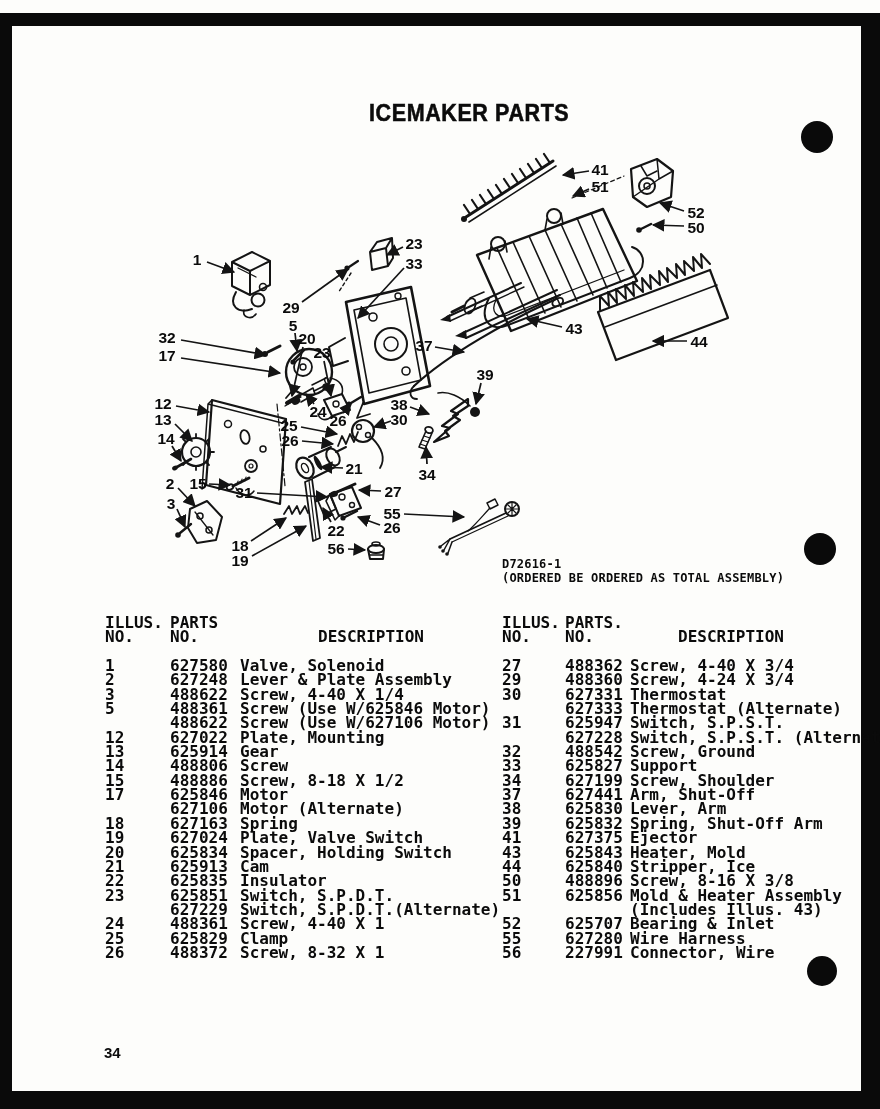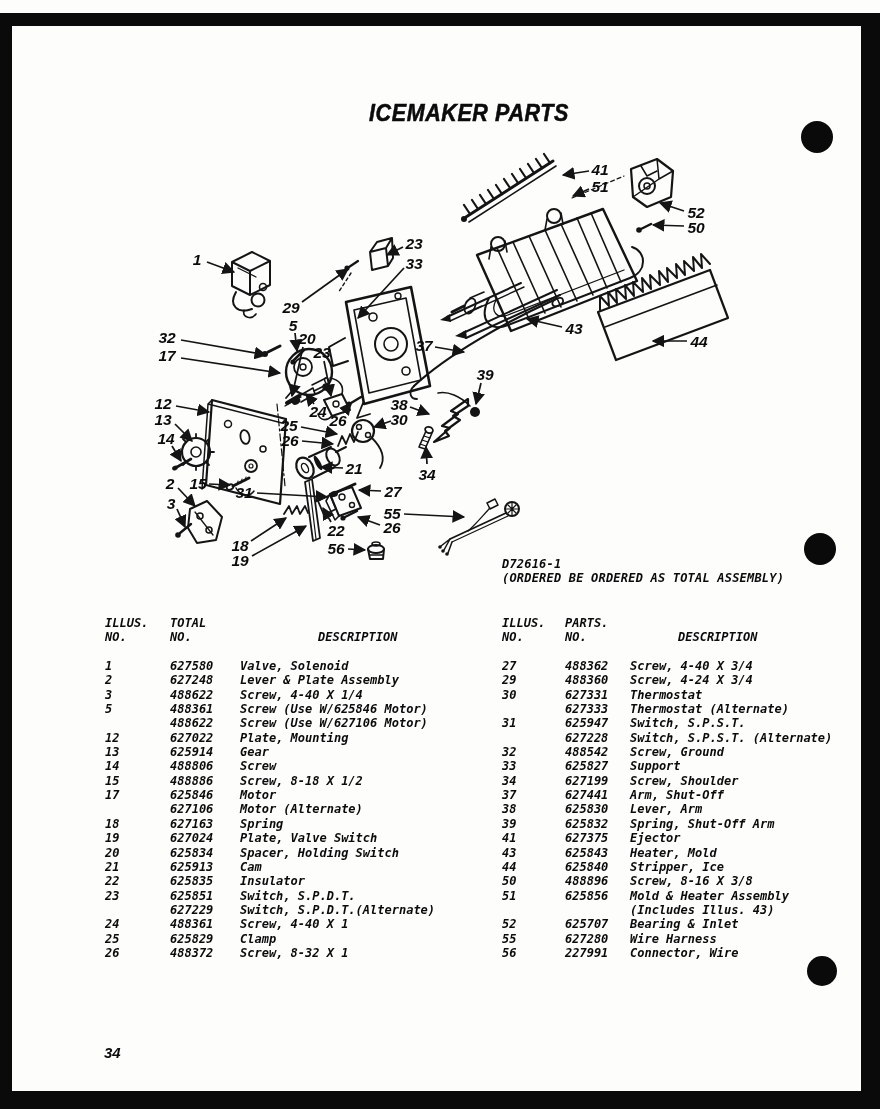--- a/index.html
+++ b/index.html
@@ -1,17 +1,17 @@
 <!DOCTYPE html>
 <html><head>
 <meta charset="utf-8">
 <style>
   html,body{margin:0;padding:0;background:#666;}
   .page{position:relative;width:880px;height:1109px;background:#fdfdfb;overflow:hidden;
-        font-family:"DejaVu Sans Mono",monospace;color:#0b0b0b;font-style:italic;}
+        font-family:"DejaVu Sans Mono",monospace;color:#0b0b0b;}
   
   .bar{position:absolute;background:#0a0a0a;}
   .bar.top{left:0;top:13px;width:880px;height:13px;}
   .bar.left{left:0;top:13px;width:12px;height:1096px;}
   .bar.right{left:861px;top:22px;width:19px;height:1087px;}
   .bar.bottom{left:0;top:1091px;width:880px;height:18px;}
   .hole{position:absolute;background:#0a0a0a;border-radius:50%;}
   .hole.h1{left:801px;top:121px;width:32px;height:32px;}
   .hole.h2{left:804px;top:533px;width:32px;height:32px;}
   .hole.h3{left:807px;top:956px;width:30px;height:30px;}
@@ -19,21 +19,21 @@
   .title{position:absolute;left:369px;top:100px;font-family:"Liberation Sans",sans-serif;
          font-weight:700;font-size:21.5px;letter-spacing:.6px;transform:scale(1,1.1);
          transform-origin:left top;-webkit-text-stroke:.5px #0b0b0b;white-space:nowrap;}
   
   .note{position:absolute;left:502px;top:558px;font-size:12px;font-weight:bold;
         line-height:13.5px;letter-spacing:.2px;white-space:nowrap;}
   
   .pagenum{position:absolute;left:104px;top:1044px;font-family:"Liberation Sans",sans-serif;
            font-weight:700;font-size:15px;}
   
-  .ptable{position:absolute;display:grid;grid-auto-rows:14.35px;font-size:12px;
+  .ptable{position:absolute;display:grid;grid-auto-rows:14.35px;font-size:16px;
           font-weight:bold;white-space:pre;line-height:14.35px;}
   .ptable.ltab{left:105px;top:616px;grid-template-columns:65px 70px 340px;}
   .ptable.rtab{left:502px;top:616px;grid-template-columns:63px 65px 240px;}
   .trow{display:contents;}
   .ltab .desc-head{padding-left:78px;}
   .rtab .desc-head{padding-left:48px;}
   .spacer{grid-column:1/4;}
   
   svg.diagram{position:absolute;left:0;top:0;}
   .ln{stroke:#141414;fill:none;stroke-linecap:round;stroke-linejoin:round;}
@@ -349,21 +349,21 @@
       </g>
   </svg>
 
   <div class="note">
     <div>D72616-1</div>
     <div>(ORDERED BE ORDERED AS TOTAL ASSEMBLY)</div>
   </div>
 
   <div class="ptable ltab">
     <span>ILLUS.</span>
-    <span>TOTAL</span>
+    <span>PARTS</span>
     <span></span>
     <span>NO.</span>
     <span>NO.</span>
     <span class="desc-head">DESCRIPTION</span>
     <span class="spacer"></span>
   <div class="trow"><span>1</span><span>627580</span><span>Valve, Solenoid</span></div><div class="trow"><span>2</span><span>627248</span><span>Lever &amp; Plate Assembly</span></div><div class="trow"><span>3</span><span>488622</span><span>Screw, 4-40 X 1/4</span></div><div class="trow"><span>5</span><span>488361</span><span>Screw (Use W/625846 Motor)</span></div><div class="trow"><span></span><span>488622</span><span>Screw (Use W/627106 Motor)</span></div><div class="trow"><span>12</span><span>627022</span><span>Plate, Mounting</span></div><div class="trow"><span>13</span><span>625914</span><span>Gear</span></div><div class="trow"><span>14</span><span>488806</span><span>Screw</span></div><div class="trow"><span>15</span><span>488886</span><span>Screw, 8-18 X 1/2</span></div><div class="trow"><span>17</span><span>625846</span><span>Motor</span></div><div class="trow"><span></span><span>627106</span><span>Motor (Alternate)</span></div><div class="trow"><span>18</span><span>627163</span><span>Spring</span></div><div class="trow"><span>19</span><span>627024</span><span>Plate, Valve Switch</span></div><div class="trow"><span>20</span><span>625834</span><span>Spacer, Holding Switch</span></div><div class="trow"><span>21</span><span>625913</span><span>Cam</span></div><div class="trow"><span>22</span><span>625835</span><span>Insulator</span></div><div class="trow"><span>23</span><span>625851</span><span>Switch, S.P.D.T.</span></div><div class="trow"><span></span><span>627229</span><span>Switch, S.P.D.T.(Alternate)</span></div><div class="trow"><span>24</span><span>488361</span><span>Screw, 4-40 X 1</span></div><div class="trow"><span>25</span><span>625829</span><span>Clamp</span></div><div class="trow"><span>26</span><span>488372</span><span>Screw, 8-32 X 1</span></div></div>
 
   <div class="ptable rtab">
     <span>ILLUS.</span>
     <span>PARTS.</span>

